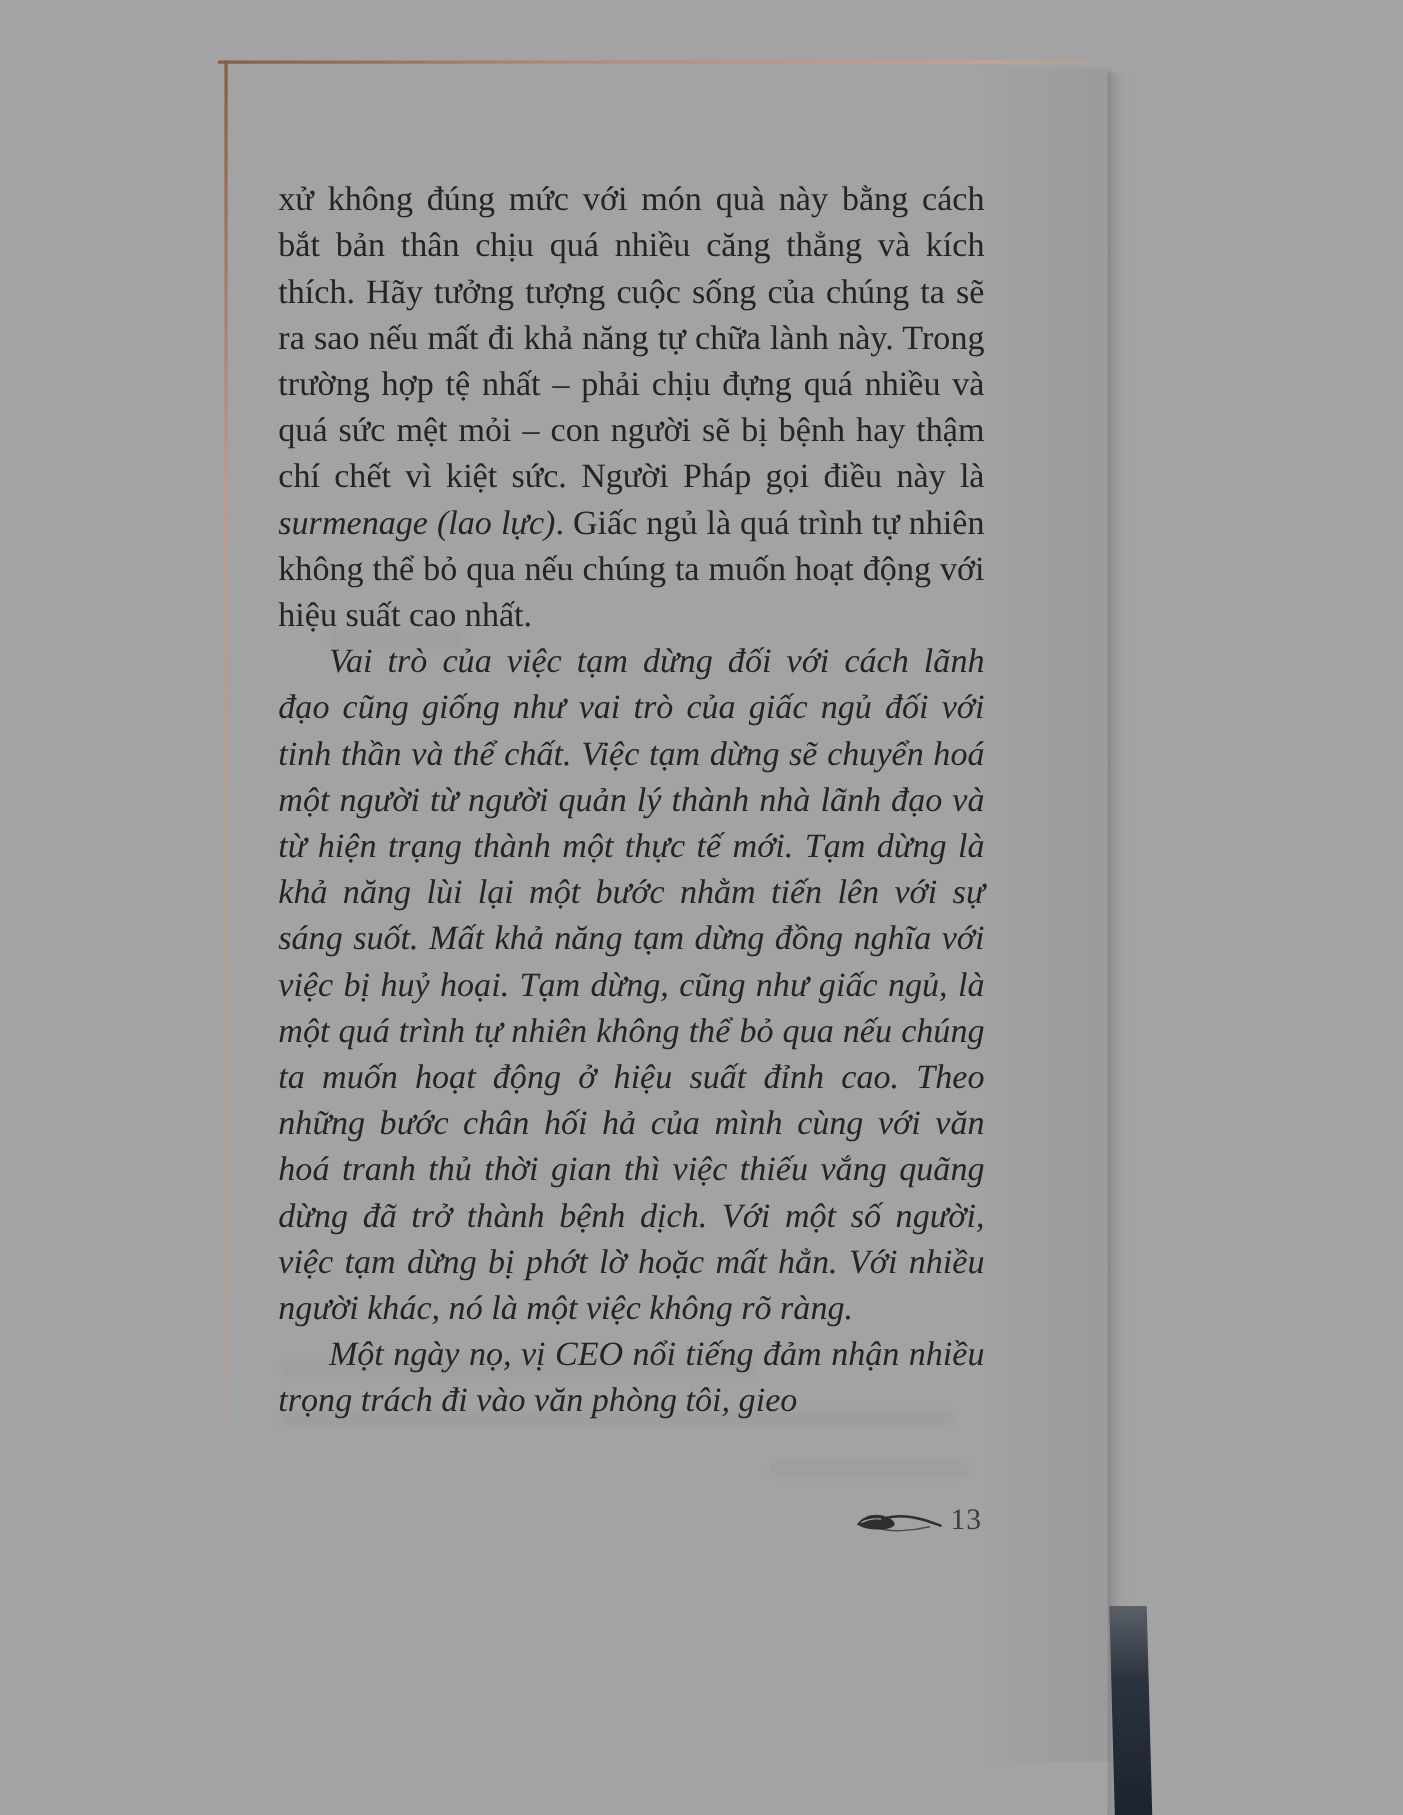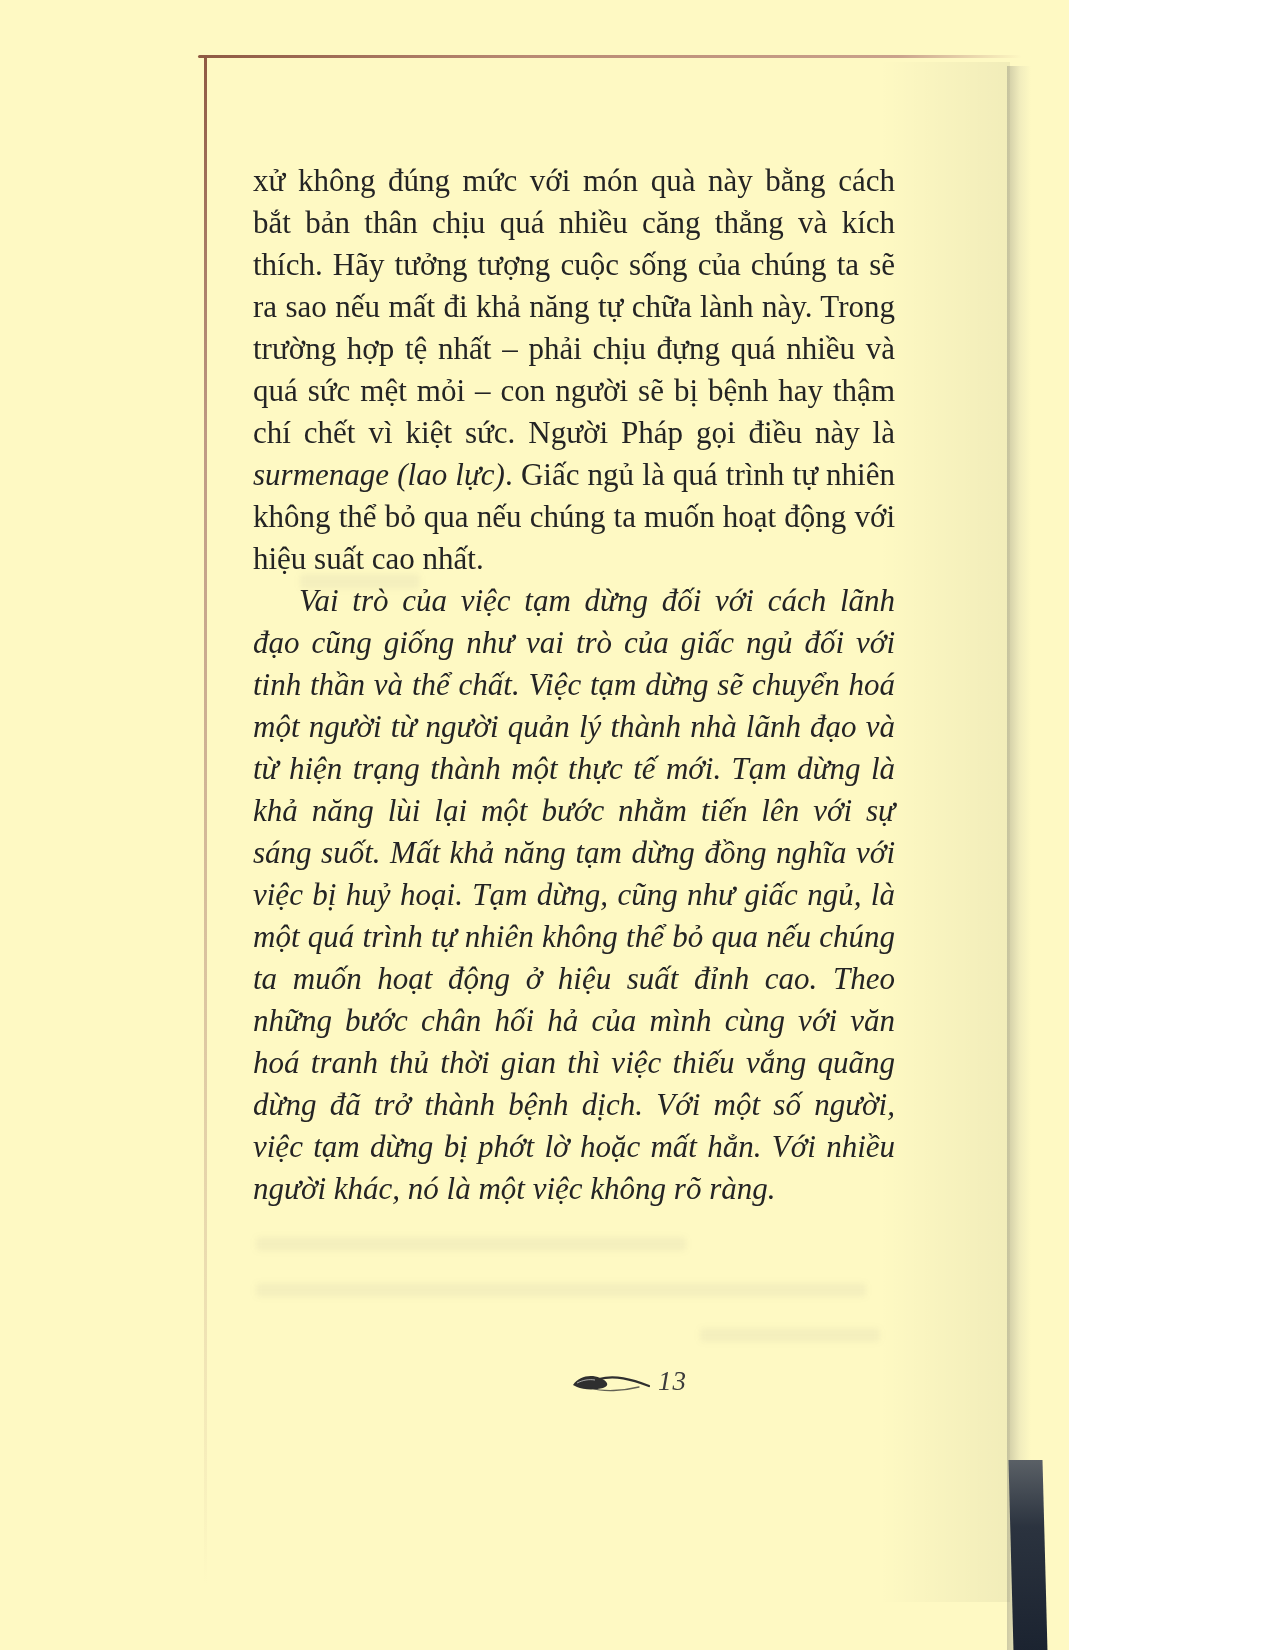--- a/index.html
+++ b/index.html
@@ -3,23 +3,23 @@
 <meta charset="utf-8">
 <style>
   html,body{
     margin:0;
     padding:0;
     background:#ffffff;
     font-family:"Liberation Serif","DejaVu Serif",serif;
   }
   .page{
     position:relative;
-    width:1069px;
+    width:1275px;
     height:1650px;
-    background:#fef9c3;
+    background:#a3a3a3;
     overflow:hidden;
   }
   
   .border-top{
     position:absolute;
     left:198px;top:55px;
     width:824px;height:3px;
     background:linear-gradient(to right,#8f5a43,#b98a73 40%,#caa28c 85%,rgba(202,162,140,0));
     border-radius:2px;
   }
@@ -74,23 +74,22 @@
   }
   .para{margin:0;}
   .para.indent{text-indent:46px;font-style:italic;}
   .italic{font-style:italic;}
 
   .footer{
     position:absolute;
     top:1366px;
     right:382px;
     display:flex;
-    align-items:flex-start;
+    align-items:flex-end;
     gap:5px;
-    font-style:italic;
   }
   .ornament{display:block;}
   .page-num{
     font-size:27px;
     color:#3c3c3c;
     letter-spacing:1px;
   }
 </style>
 </head>
 <body>
@@ -107,20 +106,21 @@
   <div class="bleed bleed-2"></div>
   <div class="bleed bleed-3"></div>
   <div class="bleed bleed-4"></div>
 
   <div class="text-block">
 
     <p class="para"><span>xử không đúng mức với món quà này bằng cách bắt bản thân chịu quá nhiều căng thẳng và kích thích. Hãy tưởng tượng cuộc sống của chúng ta sẽ ra sao nếu mất đi khả năng tự chữa lành này. Trong trường hợp tệ nhất – phải chịu đựng quá nhiều và quá sức mệt mỏi – con người sẽ bị bệnh hay thậm chí chết vì kiệt sức. Người Pháp gọi điều này là </span><span class="italic">surmenage (lao lực)</span><span>. Giấc ngủ là quá trình tự nhiên không thể bỏ qua nếu chúng ta muốn hoạt động với hiệu suất cao nhất.</span></p>
 
     <p class="para indent"><span>Vai trò của việc tạm dừng đối với cách lãnh đạo cũng giống như vai trò của giấc ngủ đối với tinh thần và thể chất. Việc tạm dừng sẽ chuyển hoá một người từ người quản lý thành nhà lãnh đạo và từ hiện trạng thành một thực tế mới. Tạm dừng là khả năng lùi lại một bước nhằm tiến lên với sự sáng suốt. Mất khả năng tạm dừng đồng nghĩa với việc bị huỷ hoại. Tạm dừng, cũng như giấc ngủ, là một quá trình tự nhiên không thể bỏ qua nếu chúng ta muốn hoạt động ở hiệu suất đỉnh cao. Theo những bước chân hối hả của mình cùng với văn hoá tranh thủ thời gian thì việc thiếu vắng quãng dừng đã trở thành bệnh dịch. Với một số người, việc tạm dừng bị phớt lờ hoặc mất hẳn. Với nhiều người khác, nó là một việc không rõ ràng.</span></p>
 
+    <p class="para indent"><span>Một ngày nọ, vị CEO nổi tiếng đảm nhận nhiều trọng trách đi vào văn phòng tôi, gieo</span></p>
 
   </div>
 
   <div class="footer">
     <svg class="ornament" width="84" height="30" viewBox="0 0 84 30" aria-hidden="true">
       <path d="M4 19 C 10 10, 22 8, 31 12 C 39 15, 41 20, 34 22 C 27 24, 14 24, 8 21 Z" fill="#2f2f2f"></path>
       <path d="M30 13 C 46 9, 62 13, 80 20" stroke="#2f2f2f" stroke-width="2.2" fill="none" stroke-linecap="round"></path>
       <path d="M22 22 C 34 26, 54 25, 70 21" stroke="#2f2f2f" stroke-width="1.3" fill="none" opacity="0.75" stroke-linecap="round"></path>
       <path d="M8 17 C 14 14, 20 13, 26 14" stroke="#fdfdfb" stroke-width="1" fill="none" opacity="0.6"></path>
     </svg>

